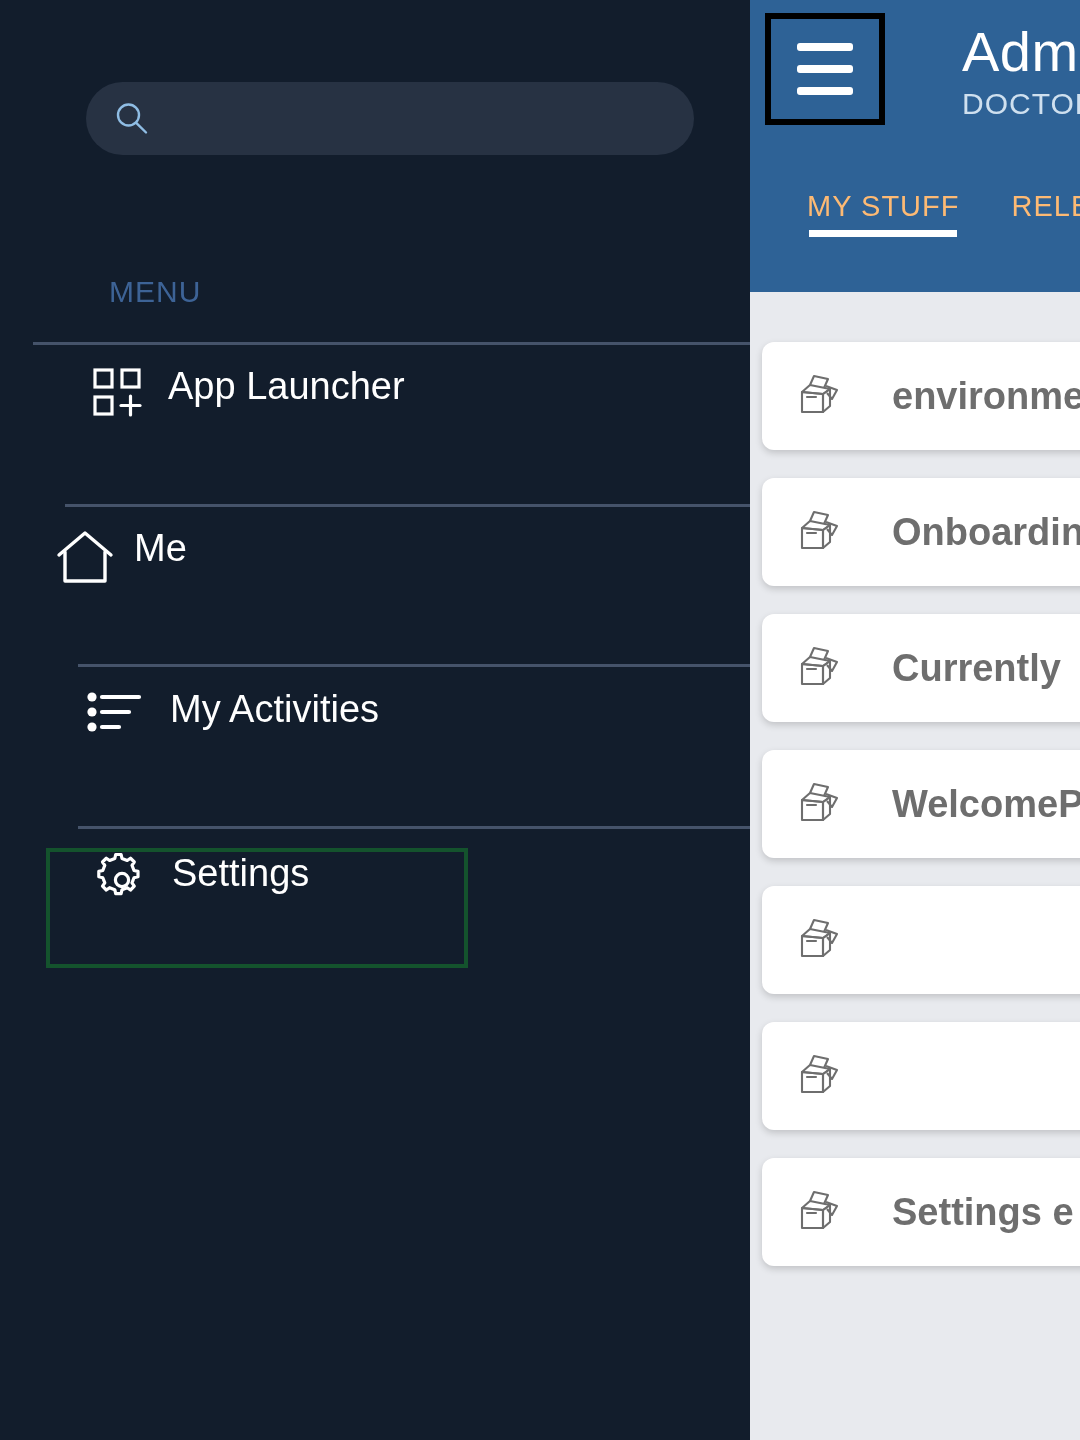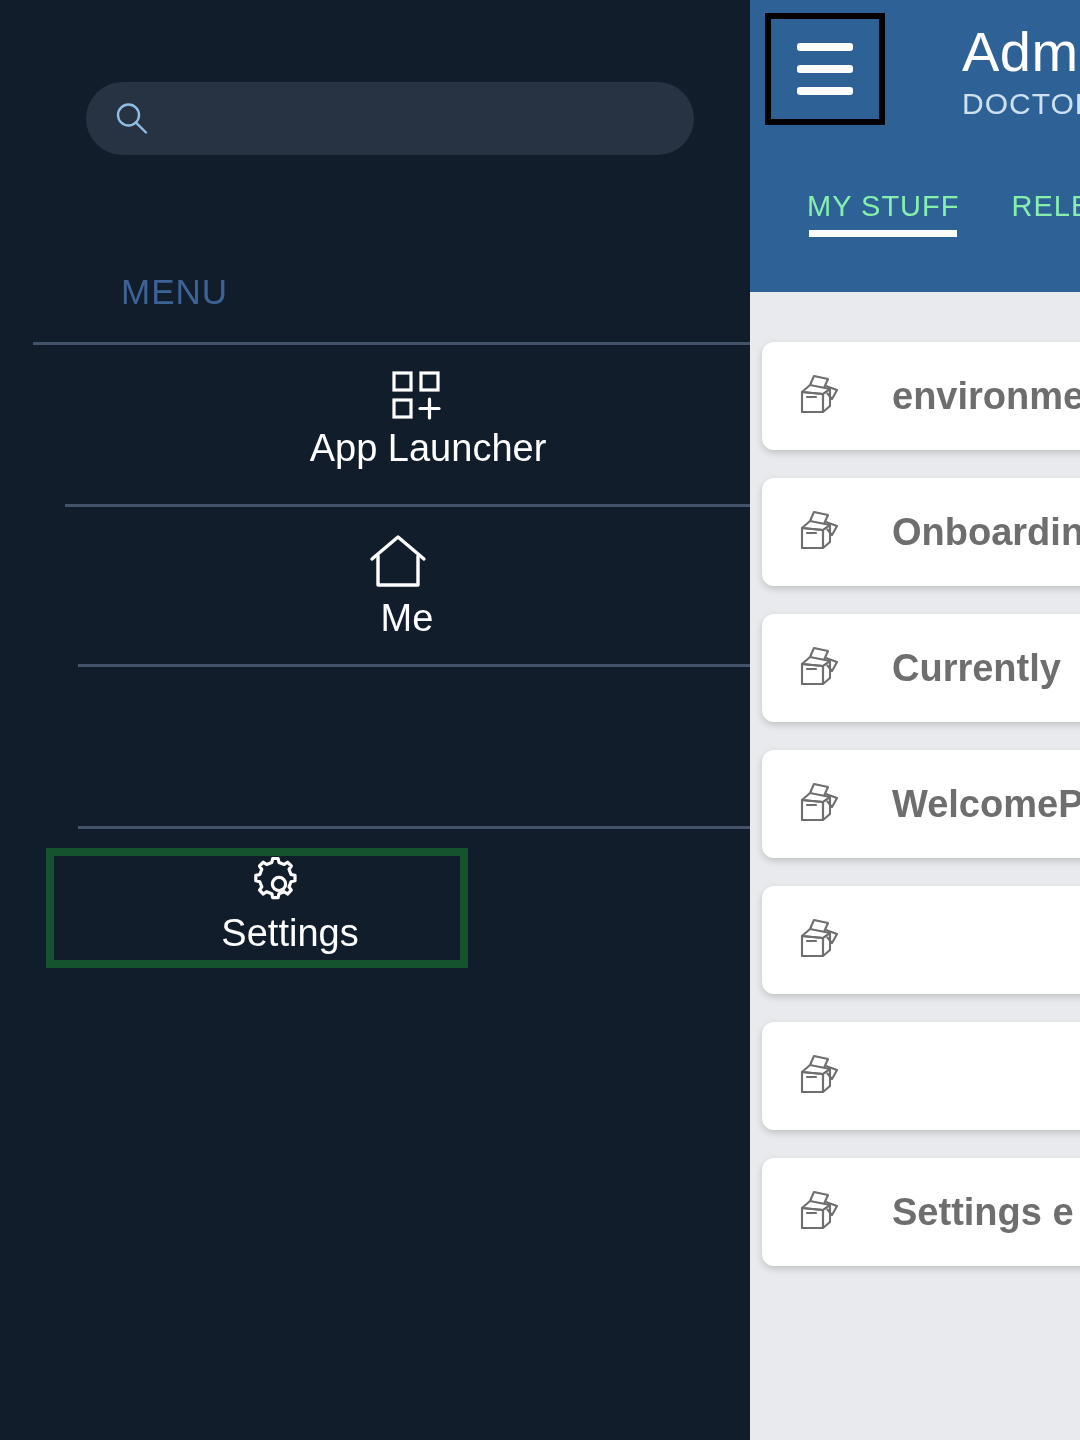--- a/index.html
+++ b/index.html
@@ -57,23 +57,23 @@
     color: #c8d4e3;
     font-family: "Liberation Sans", sans-serif;
     font-size: 27px;
     padding-left: 16px;
     height: 100%;
   }
   .search-input::placeholder { color: #4a5b70; }
 
   .menu-label {
     position: absolute;
-    left: 121px;
+    left: 109px;
     top: 270px;
-    font-size: 35px;
+    font-size: 30px;
     letter-spacing: 1px;
     color: #3d6396;
     font-weight: 400;
     line-height: 44px;
   }
 
   .divider {
     position: absolute;
     height: 3px;
     background: #45536a;
@@ -82,23 +82,22 @@
   .divider.d1 { left: 65px;  right: 0;  top: 504px; }
   .divider.d2 { left: 78px;  right: 0;  top: 664px; }
   .divider.d3 { left: 78px;  right: 0;  top: 826px; }
 
   .menu-item {
     position: absolute;
     left: 0;
     width: 750px;
     height: 120px;
     display: flex;
-    align-items: center;
+    align-items: flex-start;
     cursor: pointer;
-    flex-direction: column;
   }
   .menu-item .mi-icon {
     width: 78px;
     display: flex;
     align-items: center;
     justify-content: center;
     flex: 0 0 78px;
   }
   .menu-item .mi-label {
     font-size: 38px;
@@ -118,21 +117,21 @@
   .mi-activities { top: 688px; padding-left: 86px; }
   .mi-activities .mi-icon { width: 62px; flex: 0 0 62px; justify-content: flex-start; }
   .mi-activities .mi-label { margin-left: 22px; }
 
   
   .mi-settings {
     top: 848px;
     left: 46px;
     width: 422px;
     height: 120px;
-    border: 8px solid #14532d;
+    border: 4px solid #14532d;
     padding-left: 44px;
   }
   .mi-settings .mi-icon { width: 56px; flex: 0 0 56px; justify-content: flex-start; }
   .mi-settings .mi-label { margin-left: 22px; }
 
   
   .right-panel {
     position: relative;
     width: 330px;
     height: 1440px;
@@ -200,21 +199,21 @@
     left: 0;
     top: 190px;
     width: 330px;
     height: 62px;
     display: flex;
     align-items: flex-start;
   }
   .tab {
     position: relative;
     font-size: 29px;
-    color: #86efac;
+    color: #fdba74;
     font-weight: 300;
     letter-spacing: 1px;
     white-space: nowrap;
     padding-bottom: 14px;
     cursor: pointer;
   }
   .tab.t-mystuff { margin-left: 57px; }
   .tab.t-relevant { margin-left: 52px; }
   .tab.active::after {
     content: "";
@@ -307,20 +306,33 @@
     <div class="menu-item mi-me">
       <span class="mi-icon">
         <svg viewBox="0 0 62 62" width="62" height="62">
           <path d="M5 28 L31 6 L57 28" fill="none" stroke="#ffffff" stroke-width="3.4" stroke-linejoin="round" stroke-linecap="round"></path>
           <path d="M11 25 L11 54 L51 54 L51 25" fill="none" stroke="#ffffff" stroke-width="3.4" stroke-linejoin="round" stroke-linecap="round"></path>
         </svg>
       </span>
       <span class="mi-label">Me</span>
     </div>
 
+    <div class="menu-item mi-activities">
+      <span class="mi-icon">
+        <svg viewBox="0 0 56 48" width="56" height="48">
+          <circle cx="6" cy="9" r="4.6" fill="#ffffff"></circle>
+          <circle cx="6" cy="24" r="4.6" fill="#ffffff"></circle>
+          <circle cx="6" cy="39" r="4.6" fill="#ffffff"></circle>
+          <line x1="16" y1="9" x2="53" y2="9" stroke="#ffffff" stroke-width="4.2" stroke-linecap="round"></line>
+          <line x1="16" y1="24" x2="43" y2="24" stroke="#ffffff" stroke-width="4.2" stroke-linecap="round"></line>
+          <line x1="16" y1="39" x2="33" y2="39" stroke="#ffffff" stroke-width="4.2" stroke-linecap="round"></line>
+        </svg>
+      </span>
+      <span class="mi-label">My Activities</span>
+    </div>
 
     <div class="menu-item mi-settings">
       <span class="mi-icon">
         <svg viewBox="0 0 56 56" width="56" height="56">
           <path d="M28 6.5 l5.2 2.0 3.3 -2.3 3.8 3.8 -2.3 3.3 2.0 5.2 4.0 0.9 0 5.4 -4.0 0.9 -2.0 5.2 2.3 3.3 -3.8 3.8 -3.3 -2.3 -5.2 2.0 -0.9 4.0 -5.4 0 -0.9 -4.0 -5.2 -2.0 -3.3 2.3 -3.8 -3.8 2.3 -3.3 -2.0 -5.2 -4.0 -0.9 0 -5.4 4.0 -0.9 2.0 -5.2 -2.3 -3.3 3.8 -3.8 3.3 2.3 5.2 -2.0 0.9 -4.0 5.4 0 z" fill="none" stroke="#ffffff" stroke-width="3.2" stroke-linejoin="round"></path>
           <circle cx="28" cy="28" r="6.6" fill="none" stroke="#ffffff" stroke-width="3.2"></circle>
         </svg>
       </span>
       <span class="mi-label">Settings</span>
     </div>

